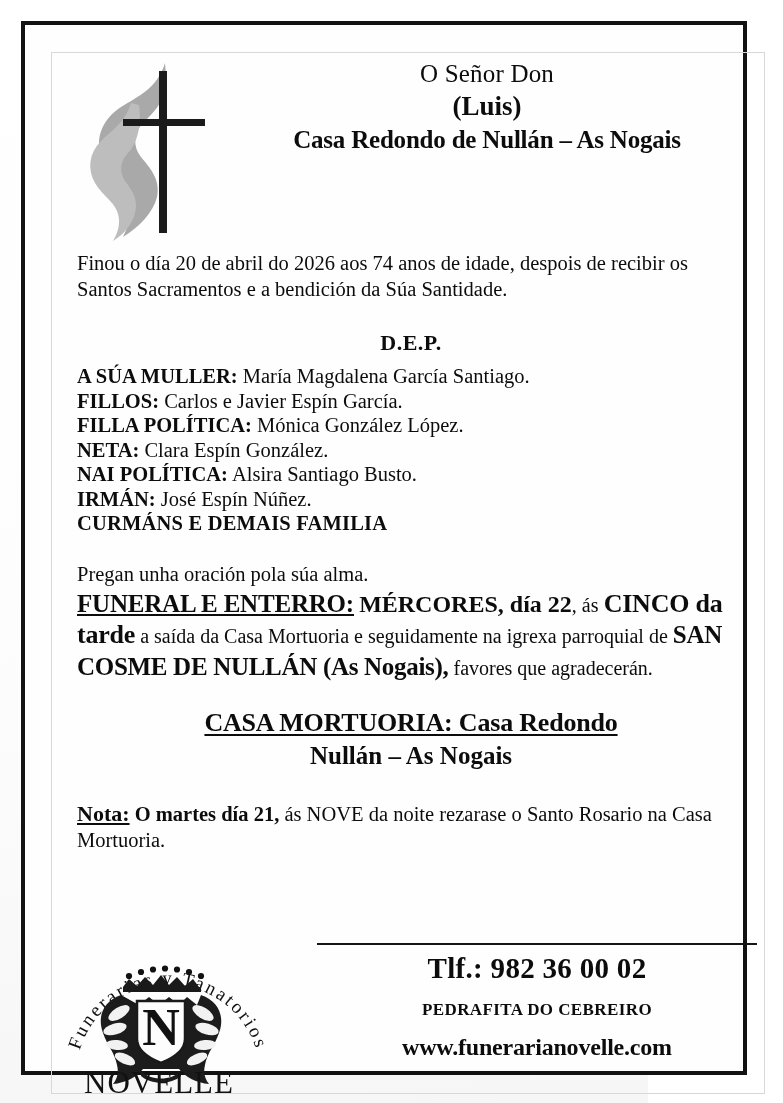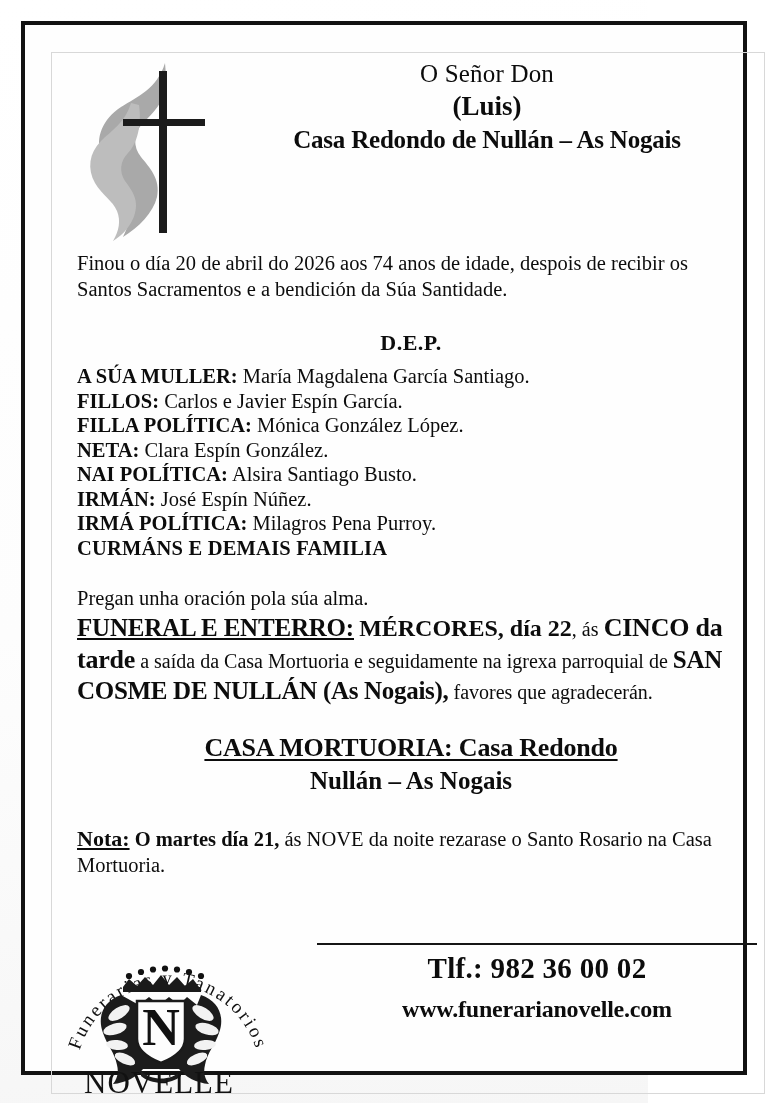--- a/index.html
+++ b/index.html
@@ -325,24 +325,20 @@
             <span class="family-role">NETA:</span>
             <span class="family-names">Clara Espín González.</span>
           </div>
           <div class="family-row">
             <span class="family-role">NAI POLÍTICA:</span>
             <span class="family-names">Alsira Santiago Busto.</span>
           </div>
           <div class="family-row">
             <span class="family-role">IRMÁN:</span>
             <span class="family-names">José Espín Núñez.</span>
-          </div>
-          <div class="family-row">
-            <span class="family-role">IRMÁ POLÍTICA:</span>
-            <span class="family-names">Milagros Pena Purroy.</span>
           </div>
           <div class="family-row solo">
             <span class="family-role">CURMÁNS E DEMAIS FAMILIA</span>
           </div>
         </div>
 
         <div class="prayer">Pregan unha oración pola súa alma.</div>
 
         <div class="funeral-block">
           <span class="fun-head">FUNERAL E ENTERRO:</span>
@@ -415,19 +411,20 @@
             <path d="M82 128 C92 138 112 138 122 128 L122 133
                      C112 142 92 142 82 133 Z" fill="#1c1c1c"></path>
 
             <text x="100" y="150" text-anchor="middle" font-family="Liberation Serif, serif" font-size="31" fill="#111" letter-spacing="1">NOVELLE</text>
           </svg>
         </div>
 
         <div class="footer-contact">
           <div class="footer-rule"></div>
           <div class="f-phone">Tlf.: 982 36 00 02</div>
+          <div class="f-town2">PEDRAFITA DO CEBREIRO</div>
           <div class="f-web">www.funerarianovelle.com</div>
         </div>
       </div>
 
     </div>
   </div>
 </div>
 
 </body></html>

